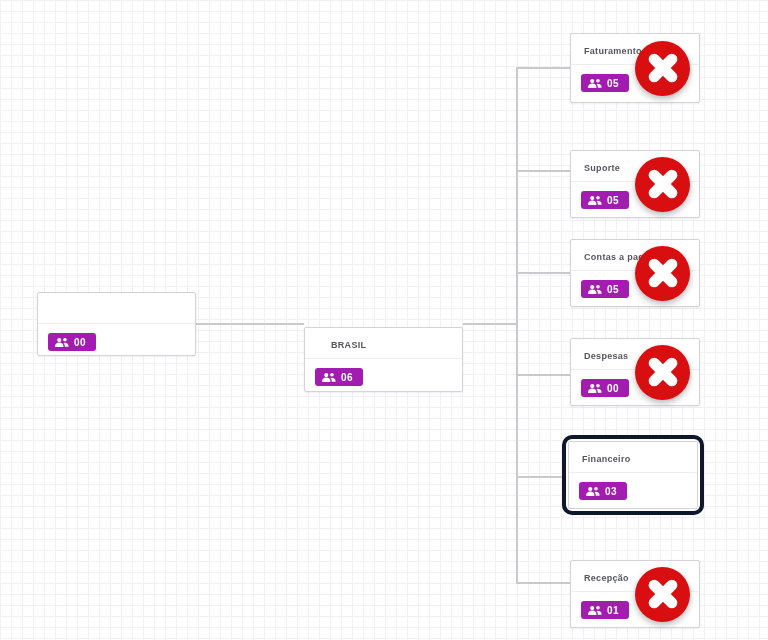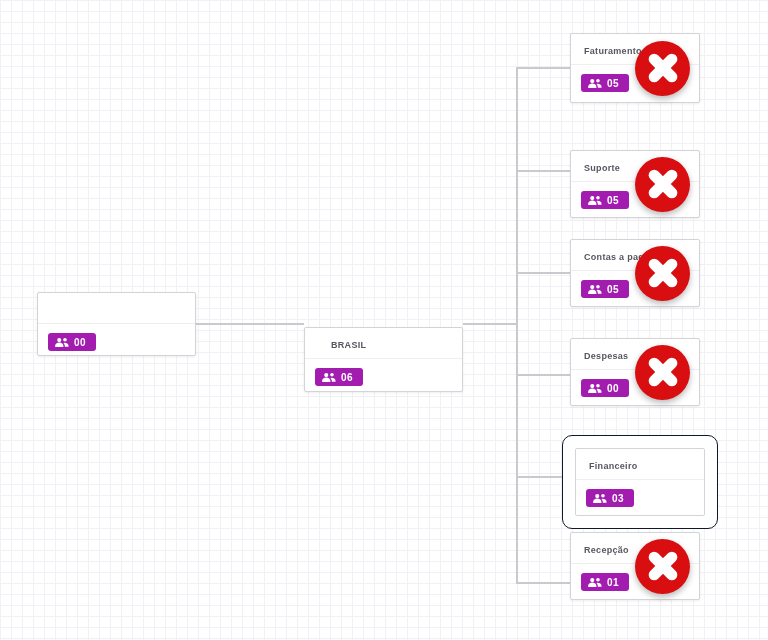--- a/index.html
+++ b/index.html
@@ -38,27 +38,27 @@
     box-sizing:border-box;
     box-shadow:0 1px 3px rgba(0,0,0,0.07);
   }
   .n-root{left:37px;top:292px;width:159px;height:64px;}
   .n-brasil{left:304px;top:291px;width:159px;height:65px;margin-top:36px;}
   .n-right{left:570px;width:130px;height:68px;}
   .n-faturamento{top:33px;height:70px;}
   .n-suporte{top:150px;}
   .n-contas{top:239px;}
   .n-despesas{top:338px;}
-  .n-recepcao{top:532px;}
+  .n-recepcao{top:560px;}
 
   
   .selected-wrap{
     position:absolute;left:562px;top:435px;z-index:2;
-    border:1px solid #0f172a;border-radius:10px;
-    padding:12px;background:#ffffff;
+    border:4px solid #0f172a;border-radius:10px;
+    padding:2px;background:#ffffff;
   }
   .selected-wrap .node{position:relative;left:0;top:0;box-shadow:none;}
 
   .node-title{
     height:31px;box-sizing:border-box;
     padding:12px 12px 0 13px;
     font-size:9px;font-weight:600;letter-spacing:.3px;
     color:#565660;
     border-bottom:1px solid #eeeef1;
     white-space:nowrap;overflow:hidden;

